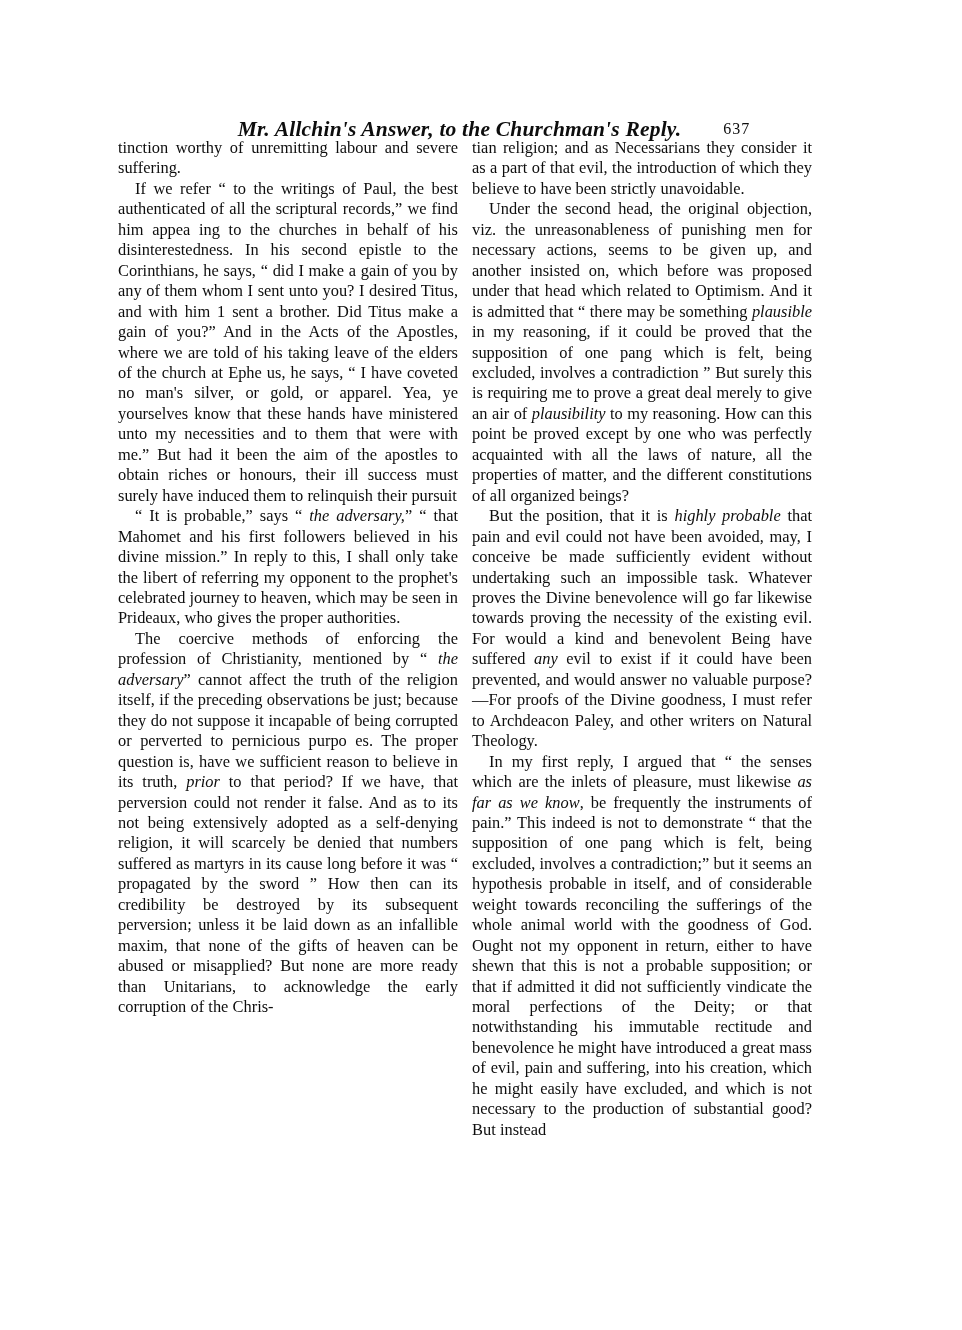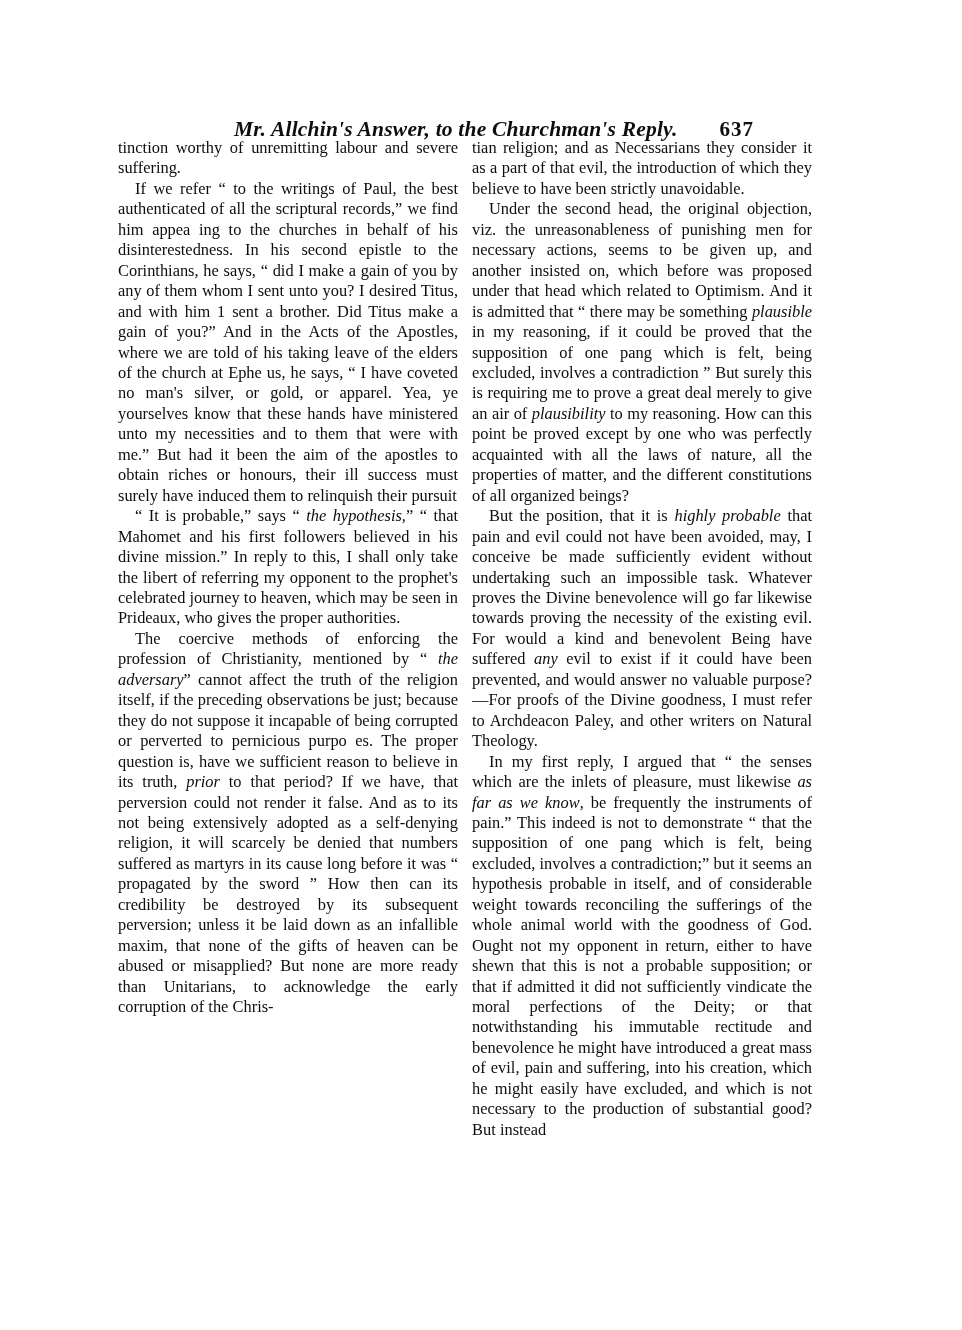--- a/index.html
+++ b/index.html
@@ -31,22 +31,22 @@
     margin-top: 16px;
   }
   .head-title {
     font-style: italic;
     font-weight: bold;
     font-size: 21.5px;
     letter-spacing: 0.2px;
     white-space: nowrap;
   }
   .head-folio {
-    font-weight: bold;
-    font-size: 21px;
+    font-weight: normal;
+    font-size: 16px;
     margin-left: 42px;
     letter-spacing: 1px;
     white-space: nowrap;
   }
 
   
   .columns {
     position: absolute;
     left: 118px;
     top: 138px;
@@ -91,21 +91,21 @@
   <div class="running-head">
     <span class="head-title">Mr. Allchin's Answer, to the Churchman's Reply.</span>
     <span class="head-folio">637</span>
   </div>
 
   <div class="columns">
 
     <div class="col">
       <p class="flush">tinction worthy of unremitting labour and severe suffering.</p>
       <p class="indent">If we refer “ to the writings of Paul, the best authenticated of all the scriptural records,” we find him appea ing to the churches in behalf of his disinterestedness. In his second epistle to the Corinthians, he says, “ did I make a gain of you by any of them whom I sent unto you? I desired Titus, and with him 1 sent a brother. Did Titus make a gain of you?” And in the Acts of the Apostles, where we are told of his taking leave of the elders of the church at Ephe us, he says, “ I have coveted no man's silver, or gold, or apparel. Yea, ye yourselves know that these hands have ministered unto my necessities and to them that were with me.” But had it been the aim of the apostles to obtain riches or honours, their ill success must surely have induced them to relinquish their pursuit</p>
-      <p class="indent">“ It is probable,” says “ <i>the hypothesis,</i>” “ that Mahomet and his first followers believed in his divine mission.” In reply to this, I shall only take the libert of referring my opponent to the prophet's celebrated journey to heaven, which may be seen in Prideaux, who gives the proper authorities.</p>
+      <p class="indent">“ It is probable,” says “ <i>the adversary,</i>” “ that Mahomet and his first followers believed in his divine mission.” In reply to this, I shall only take the libert of referring my opponent to the prophet's celebrated journey to heaven, which may be seen in Prideaux, who gives the proper authorities.</p>
       <p class="indent">The coercive methods of enforcing the profession of Christianity, mentioned by “ <i>the adversary</i>” cannot affect the truth of the religion itself, if the preceding observations be just; because they do not suppose it incapable of being corrupted or perverted to pernicious purpo es. The proper question is, have we sufficient reason to believe in its truth, <i>prior</i> to that period? If we have, that perversion could not render it false. And as to its not being extensively adopted as a self-denying religion, it will scarcely be denied that numbers suffered as martyrs in its cause long before it was “ propagated by the sword ” How then can its credibility be destroyed by its subsequent perversion; unless it be laid down as an infallible maxim, that none of the gifts of heaven can be abused or misapplied? But none are more ready than Unitarians, to acknowledge the early corruption of the Chris-</p>
     </div>
 
     <div class="col">
       <p class="flush">tian religion; and as Necessarians they consider it as a part of that evil, the introduction of which they believe to have been strictly unavoidable.</p>
       <p class="indent">Under the second head, the original objection, viz. the unreasonableness of punishing men for necessary actions, seems to be given up, and another insisted on, which before was proposed under that head which related to Optimism. And it is admitted that “ there may be something <i>plausible</i> in my reasoning, if it could be proved that the supposition of one pang which is felt, being excluded, involves a contradiction ” But surely this is requiring me to prove a great deal merely to give an air of <i>plausibility</i> to my reasoning. How can this point be proved except by one who was perfectly acquainted with all the laws of nature, all the properties of matter, and the different constitutions of all organized beings?</p>
       <p class="indent">But the position, that it is <i>highly probable</i> that pain and evil could not have been avoided, may, I conceive be made sufficiently evident without undertaking such an impossible task. Whatever proves the Divine benevolence will go far likewise towards proving the necessity of the existing evil. For would a kind and benevolent Being have suffered <i>any</i> evil to exist if it could have been prevented, and would answer no valuable purpose?—For proofs of the Divine goodness, I must refer to Archdeacon Paley, and other writers on Natural Theology.</p>
       <p class="indent">In my first reply, I argued that “ the senses which are the inlets of pleasure, must likewise <i>as far as we know</i>, be frequently the instruments of pain.” This indeed is not to demonstrate “ that the supposition of one pang which is felt, being excluded, involves a contradiction;” but it seems an hypothesis probable in itself, and of considerable weight towards reconciling the sufferings of the whole animal world with the goodness of God. Ought not my opponent in return, either to have shewn that this is not a probable supposition; or that if admitted it did not sufficiently vindicate the moral perfections of the Deity; or that notwithstanding his immutable rectitude and benevolence he might have introduced a great mass of evil, pain and suffering, into his creation, which he might easily have excluded, and which is not necessary to the production of substantial good? But instead</p>
     </div>
 

